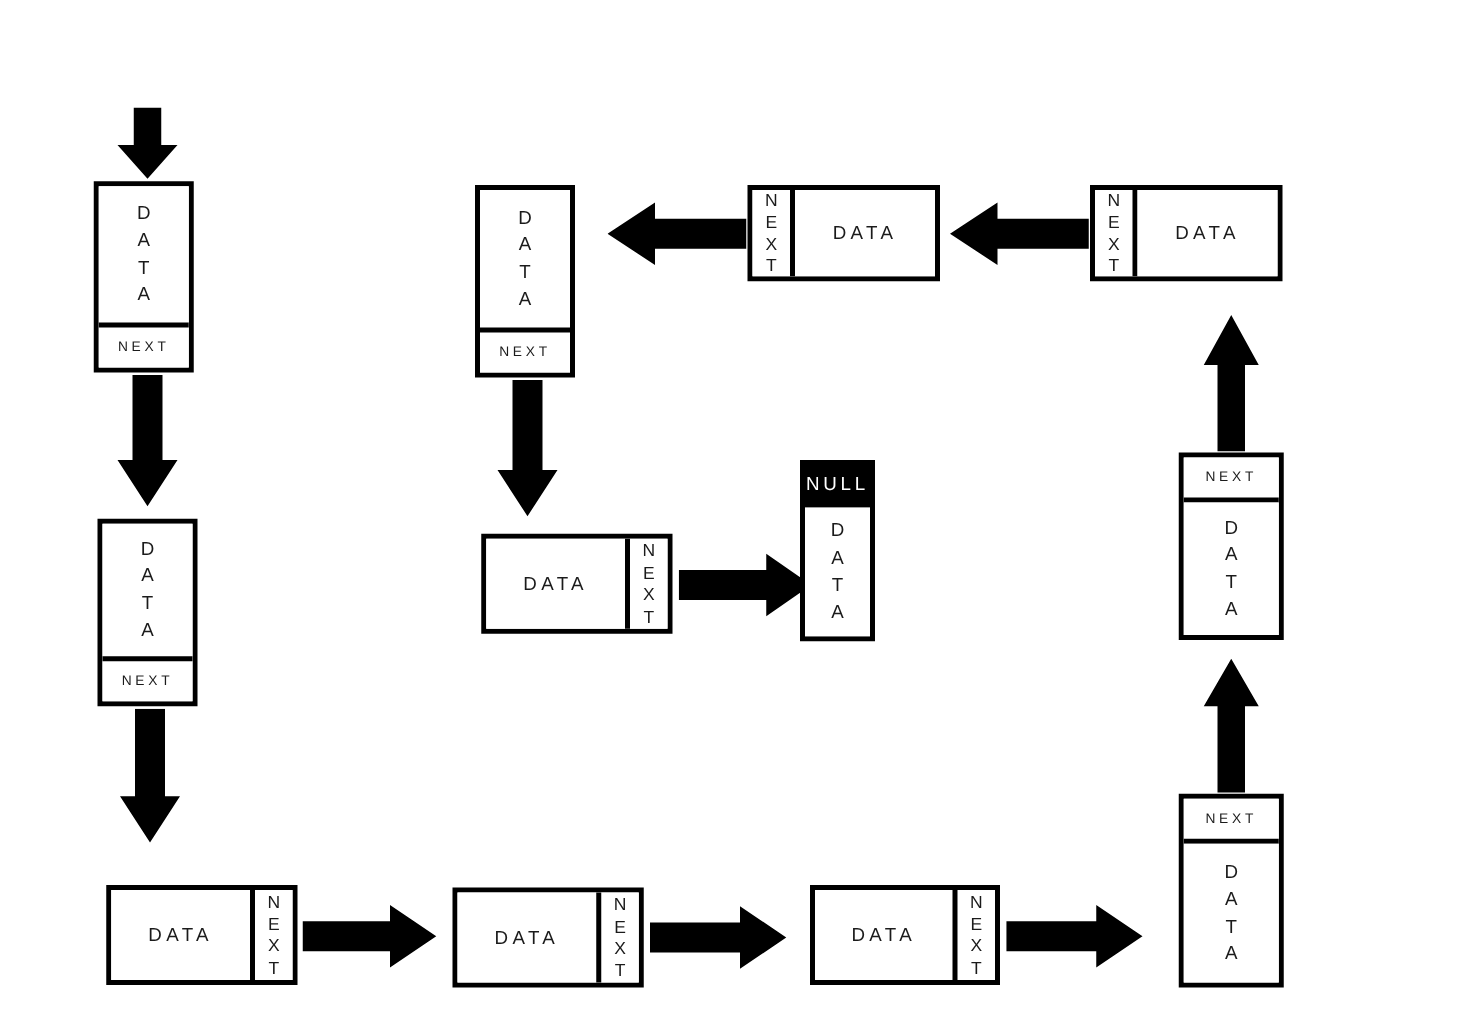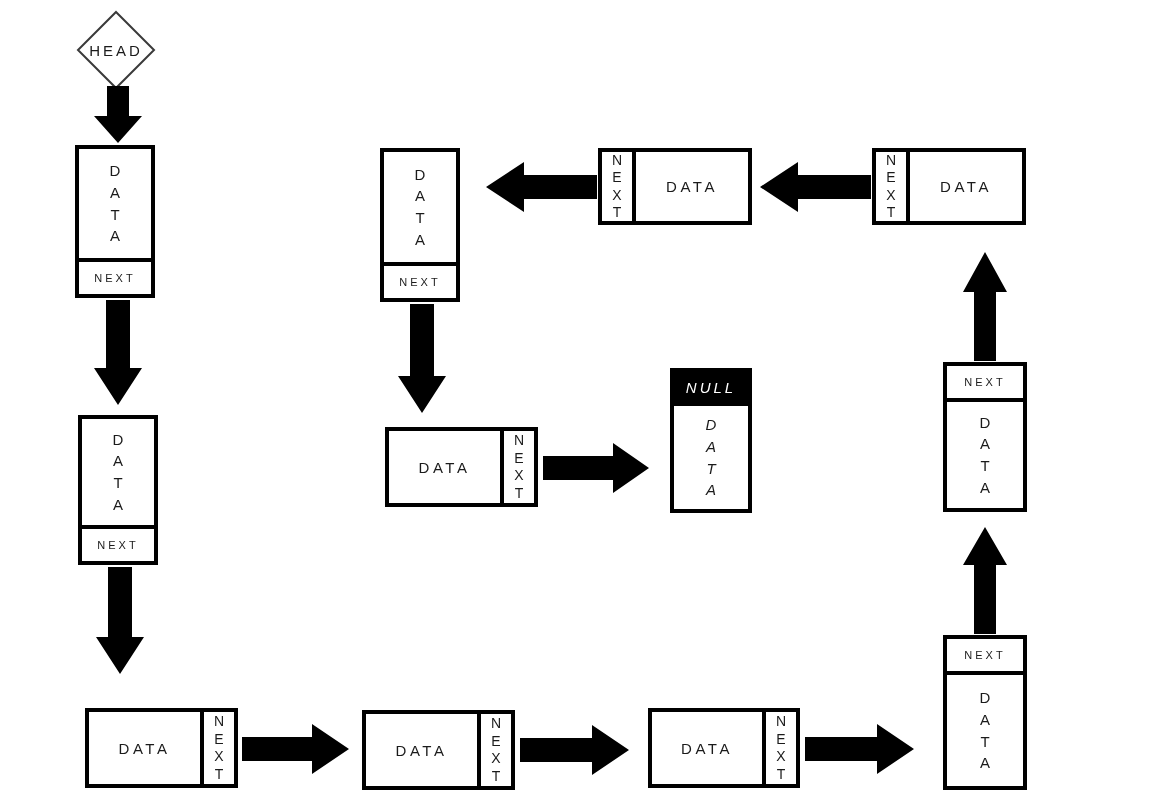--- a/index.html
+++ b/index.html
@@ -116,26 +116,20 @@
 
   
   .arrow { position: absolute; }
   .arrow svg { display: block; }
 </style>
 </head>
 <body>
 
 <div id="canvas">
 
-  <div class="head-diamond" style="left:76px; top:10px; width:80px; height:80px;">
-    <svg width="80" height="80" viewBox="0 0 80 80">
-      <polygon points="40,2 78,40 40,78 2,40" fill="#ffffff" stroke="#3a3a3a" stroke-width="2"></polygon>
-    </svg>
-    <span class="head-label">HEAD</span>
-  </div>
 
   <div class="arrow" style="left:92px; top:86px;">
     <svg width="52" height="58" viewBox="0 0 52 58">
       <polygon points="15,0 37,0 37,30 50,30 26,57 2,30 15,30" fill="#000000"></polygon>
     </svg>
   </div>
 
   <div class="node vert" style="left:75px; top:145px; width:80px; height:153px;">
     <div class="cell-data stack">
       <span>D</span>
@@ -305,21 +299,21 @@
       <span>T</span>
     </div>
   </div>
 
   <div class="arrow" style="left:543px; top:441px;">
     <svg width="107" height="54" viewBox="0 0 107 54">
       <polygon points="0,15 70,15 70,2 106,27 70,52 70,39 0,39" fill="#000000"></polygon>
     </svg>
   </div>
 
-  <div class="node vert" style="left:670px; top:368px; width:82px; height:145px;font-style:italic;">
+  <div class="node vert" style="left:640px; top:368px; width:60px; height:145px;">
     <div class="cell-link null-head">NULL</div>
     <div class="cell-data stack">
       <span>D</span>
       <span>A</span>
       <span>T</span>
       <span>A</span>
     </div>
   </div>
 
 </div>

